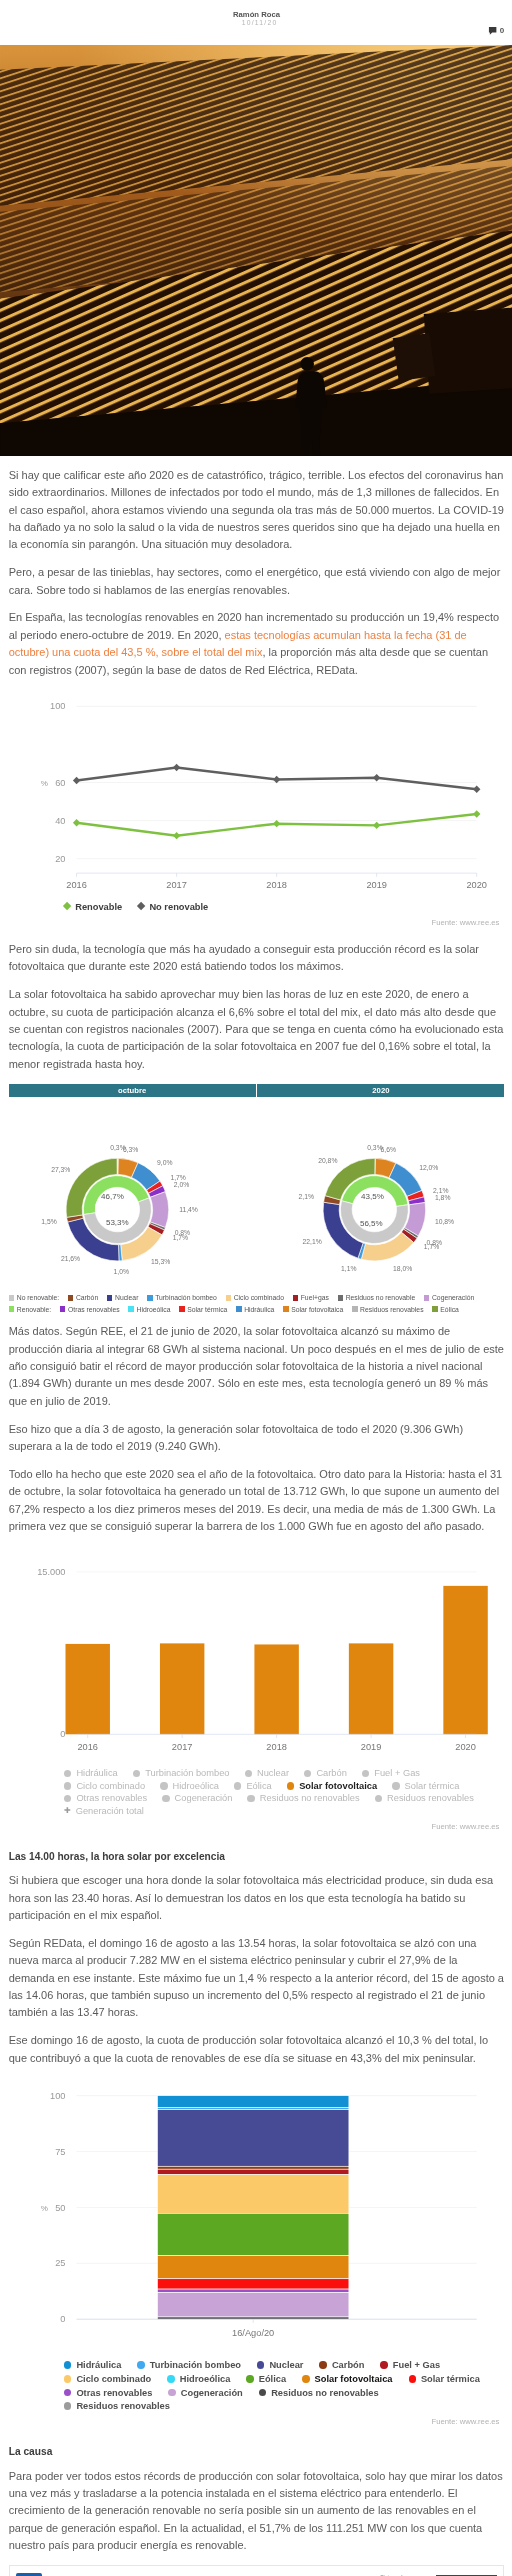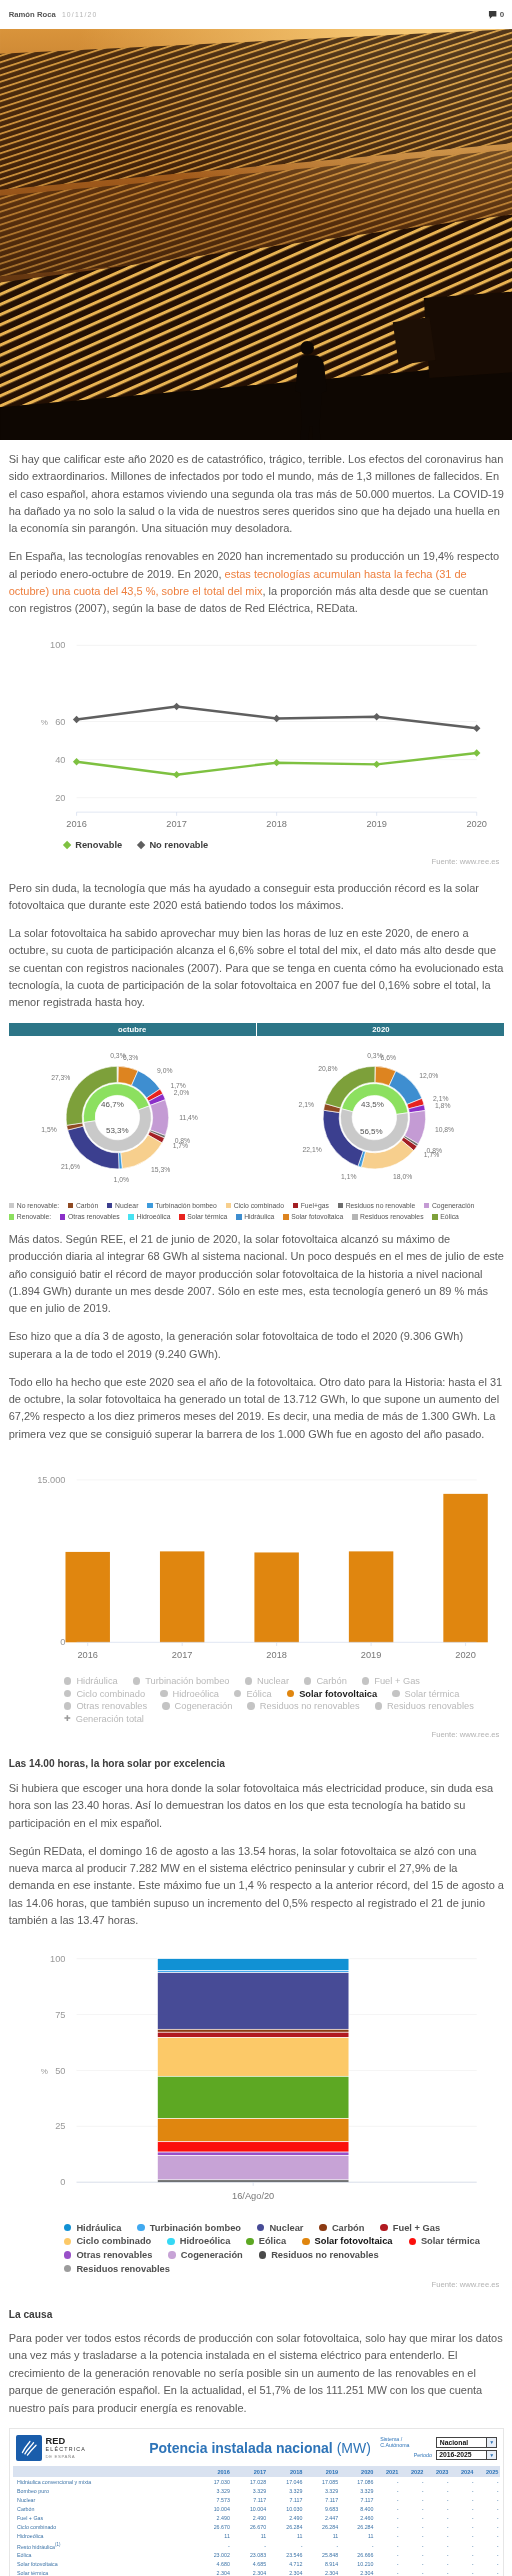--- a/index.html
+++ b/index.html
@@ -1,35 +1,35 @@
 <!DOCTYPE html>
 <html style="font-size:10px"><head>
 <meta charset="utf-8">
 <style>
   html,body{margin:0;padding:0;background:#fff;}
   body{width:513px;font-family:"Liberation Sans",sans-serif;color:#5a5a5a;overflow-x:hidden;}
   .page{width:513px;}
   header.art{padding:10px 8.7px 5px;}
   h1{margin:0 0 8.7px;font-size:16.7px;line-height:1.3;color:#3d3d3d;font-weight:bold;letter-spacing:-0.1px;}
-  .byline{display:flex;align-items:center;font-size:7.7px;padding-bottom:5px;}
+  .byline{display:flex;align-items:center;font-size:7.7px;padding-bottom:5px;flex-direction:column;}
   .author{font-weight:bold;color:#555;}
   .date{color:#b5b5b5;margin-left:6.2px;letter-spacing:1.2px;font-size:6.8px;}
   .comments{margin-left:auto;display:flex;align-items:center;gap:2.5px;color:#555;font-size:8px;font-weight:bold;}
   figure.hero{margin:0;width:513px;height:411px;overflow:hidden;}
   .art-body p{margin:10.5px 8.7px;font-size:11px;line-height:1.58;color:#5a5a5a;}
   h2.sec{margin:16px 8.7px 1.2px;font-size:10.2px;color:#3d3d3d;font-weight:bold;}
   a.lnk{color:#ee7f3e;text-decoration:none;}
   .chart-wrap{margin:6.2px 0 2.5px;}
   .clegend{display:flex;flex-wrap:wrap;gap:5px 16px;padding:3.7px 12.4px 0 64px;font-size:9.3px;color:#3d3d3d;font-weight:bold;align-items:center;text-align:center;}
   .dmark{display:inline-block;width:6.2px;height:6.2px;transform:rotate(45deg);margin-right:5px;}
   .fuente{text-align:right;color:#b3b3b3;font-size:7.7px;padding:6.2px 13.6px 3.7px 0;}
   
   .donut-head{display:flex;gap:1.9px;margin:11px 8.7px 0;}
   .donut-head div{flex:1;background:#2c7587;color:#fff;font-weight:bold;font-size:7.7px;text-align:center;padding:1.9px 0;}
-  .donut-row{display:flex;}
+  .donut-row{display:flex;margin-top:31px;}
   .donut-row>div{flex:1;}
   .dlegend{padding:2.5px 8.7px 0;font-size:6.8px;color:#555;}
   .dlegend-row{display:flex;flex-wrap:wrap;gap:2.5px 8.7px;margin-bottom:4.3px;}
   .dlegend-row span.it{display:flex;align-items:center;gap:2.5px;}
   .sw{display:inline-block;width:5.6px;height:5.6px;}
   
   .blegend{display:flex;flex-wrap:wrap;gap:2.5px 15px;padding:5px 18.5px 0 64px;font-size:9.3px;color:#b9b9b9;align-items:center;}
   .blegend .it{display:flex;align-items:center;gap:5px;}
   .dot{display:inline-block;width:7.4px;height:7.4px;border-radius:50%;background:#c4c4c4;}
   .blegend .act{color:#1f1f1f;font-weight:bold;}
@@ -110,20 +110,21 @@
       <g fill="#0d0703">
         <circle cx="497" cy="516" r="11"></circle>
         <path d="M497 528c-11 0-15 9-16 21l-3 37 8 2 2 52-6 60h13l6-57h4l2 57h13l-3-60 4-52 8-2-4-37c-1-12-6-21-16-21z"></path>
       </g>
     </svg>
   </figure>
 
   <div class="art-body">
 
     <p><span>Si hay que calificar este año 2020 es de catastrófico, trágico, terrible. Los efectos del coronavirus han sido extraordinarios. Millones de infectados por todo el mundo, más de 1,3 millones de fallecidos. En el caso español, ahora estamos viviendo una segunda ola tras más de 50.000 muertos. La COVID-19 ha dañado ya no solo la salud o la vida de nuestros seres queridos sino que ha dejado una huella en la economía sin parangón. Una situación muy desoladora.</span></p>
+    <p><span>Pero, a pesar de las tinieblas, hay sectores, como el energético, que está viviendo con algo de mejor cara. Sobre todo si hablamos de las energías renovables.</span></p>
     <p><span>En España, las tecnologías renovables en 2020 han incrementado su producción un 19,4% respecto al periodo enero-octubre de 2019. En 2020, </span><a class="lnk" href="#">estas tecnologías acumulan hasta la fecha (31 de octubre) una cuota del 43,5 %, sobre el total del mix</a><span>, la proporción más alta desde que se cuentan con registros (2007), según la base de datos de Red Eléctrica, REData.</span></p>
 
     <div class="chart-wrap" id="chart-line"><svg width="494" height="204" viewBox="0 0 800 330">
           <line x1="124" y1="274.5882352941177" x2="772" y2="274.5882352941177" stroke="#ededed"></line>
           <text x="106" y="279.5882352941177" text-anchor="end" font-size="15" fill="#999">20</text>
           <line x1="124" y1="212.94117647058823" x2="772" y2="212.94117647058823" stroke="#ededed"></line>
           <text x="106" y="217.94117647058823" text-anchor="end" font-size="15" fill="#999">40</text>
           <line x1="124" y1="151.29411764705884" x2="772" y2="151.29411764705884" stroke="#ededed"></line>
           <text x="106" y="156.29411764705884" text-anchor="end" font-size="15" fill="#999">60</text>
           <line x1="124" y1="28" x2="772" y2="28" stroke="#ededed"></line>
@@ -297,20 +298,21 @@
         <span class="it"><span class="dot" style=""></span>Cogeneración</span>
         <span class="it"><span class="dot" style=""></span>Residuos no renovables</span>
         <span class="it"><span class="dot" style=""></span>Residuos renovables</span>
         <span class="it"><span style="color:#9a9a9a;font-size:8px">✚</span>Generación total</span>
       </div>
     <div class="fuente">Fuente: www.ree.es</div>
 
     <h2 class="sec">Las 14.00 horas, la hora solar por excelencia</h2>
     <p><span>Si hubiera que escoger una hora donde la solar fotovoltaica más electricidad produce, sin duda esa hora son las 23.40 horas. Así lo demuestran los datos en los que esta tecnología ha batido su participación en el mix español.</span></p>
     <p><span>Según REData, el domingo 16 de agosto a las 13.54 horas, la solar fotovoltaica se alzó con una nueva marca al producir 7.282 MW en el sistema eléctrico peninsular y cubrir el 27,9% de la demanda en ese instante. Este máximo fue un 1,4 % respecto a la anterior récord, del 15 de agosto a las 14.06 horas, que también supuso un incremento del 0,5% respecto al registrado el 21 de junio también a las 13.47 horas.</span></p>
+    <p><span>Ese domingo 16 de agosto, la cuota de producción solar fotovoltaica alcanzó el 10,3 % del total, lo que contribuyó a que la cuota de renovables de ese día se situase en 43,3% del mix peninsular.</span></p>
 
     <div class="chart-wrap" id="chart-stack"><svg width="494" height="272" viewBox="0 0 800 440">
           <line x1="124" y1="392" x2="772" y2="392" stroke="#ededed"></line>
           <text x="106" y="397" text-anchor="end" font-size="15" fill="#999">0</text>
           <line x1="124" y1="301.5" x2="772" y2="301.5" stroke="#ededed"></line>
           <text x="106" y="306.5" text-anchor="end" font-size="15" fill="#999">25</text>
           <line x1="124" y1="211" x2="772" y2="211" stroke="#ededed"></line>
           <text x="106" y="216" text-anchor="end" font-size="15" fill="#999">50</text>
           <line x1="124" y1="120.5" x2="772" y2="120.5" stroke="#ededed"></line>
           <text x="106" y="125.5" text-anchor="end" font-size="15" fill="#999">75</text>

